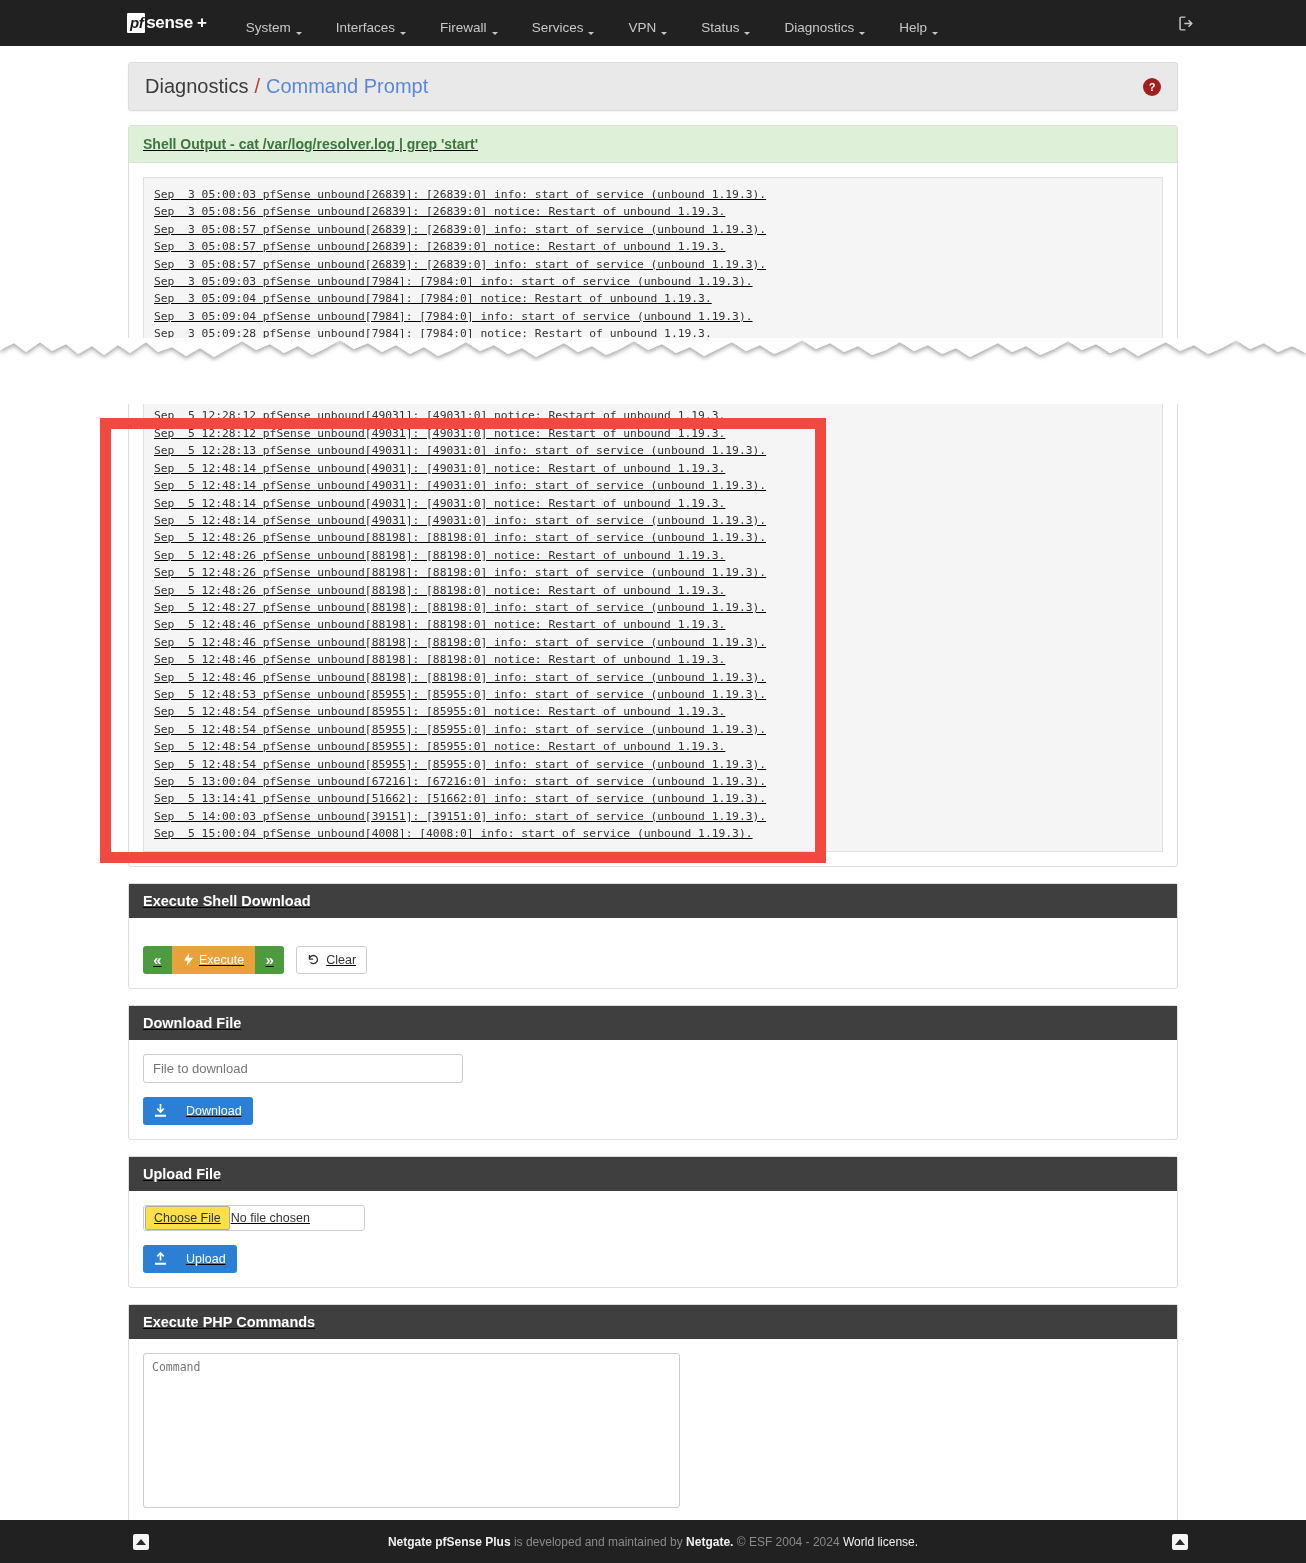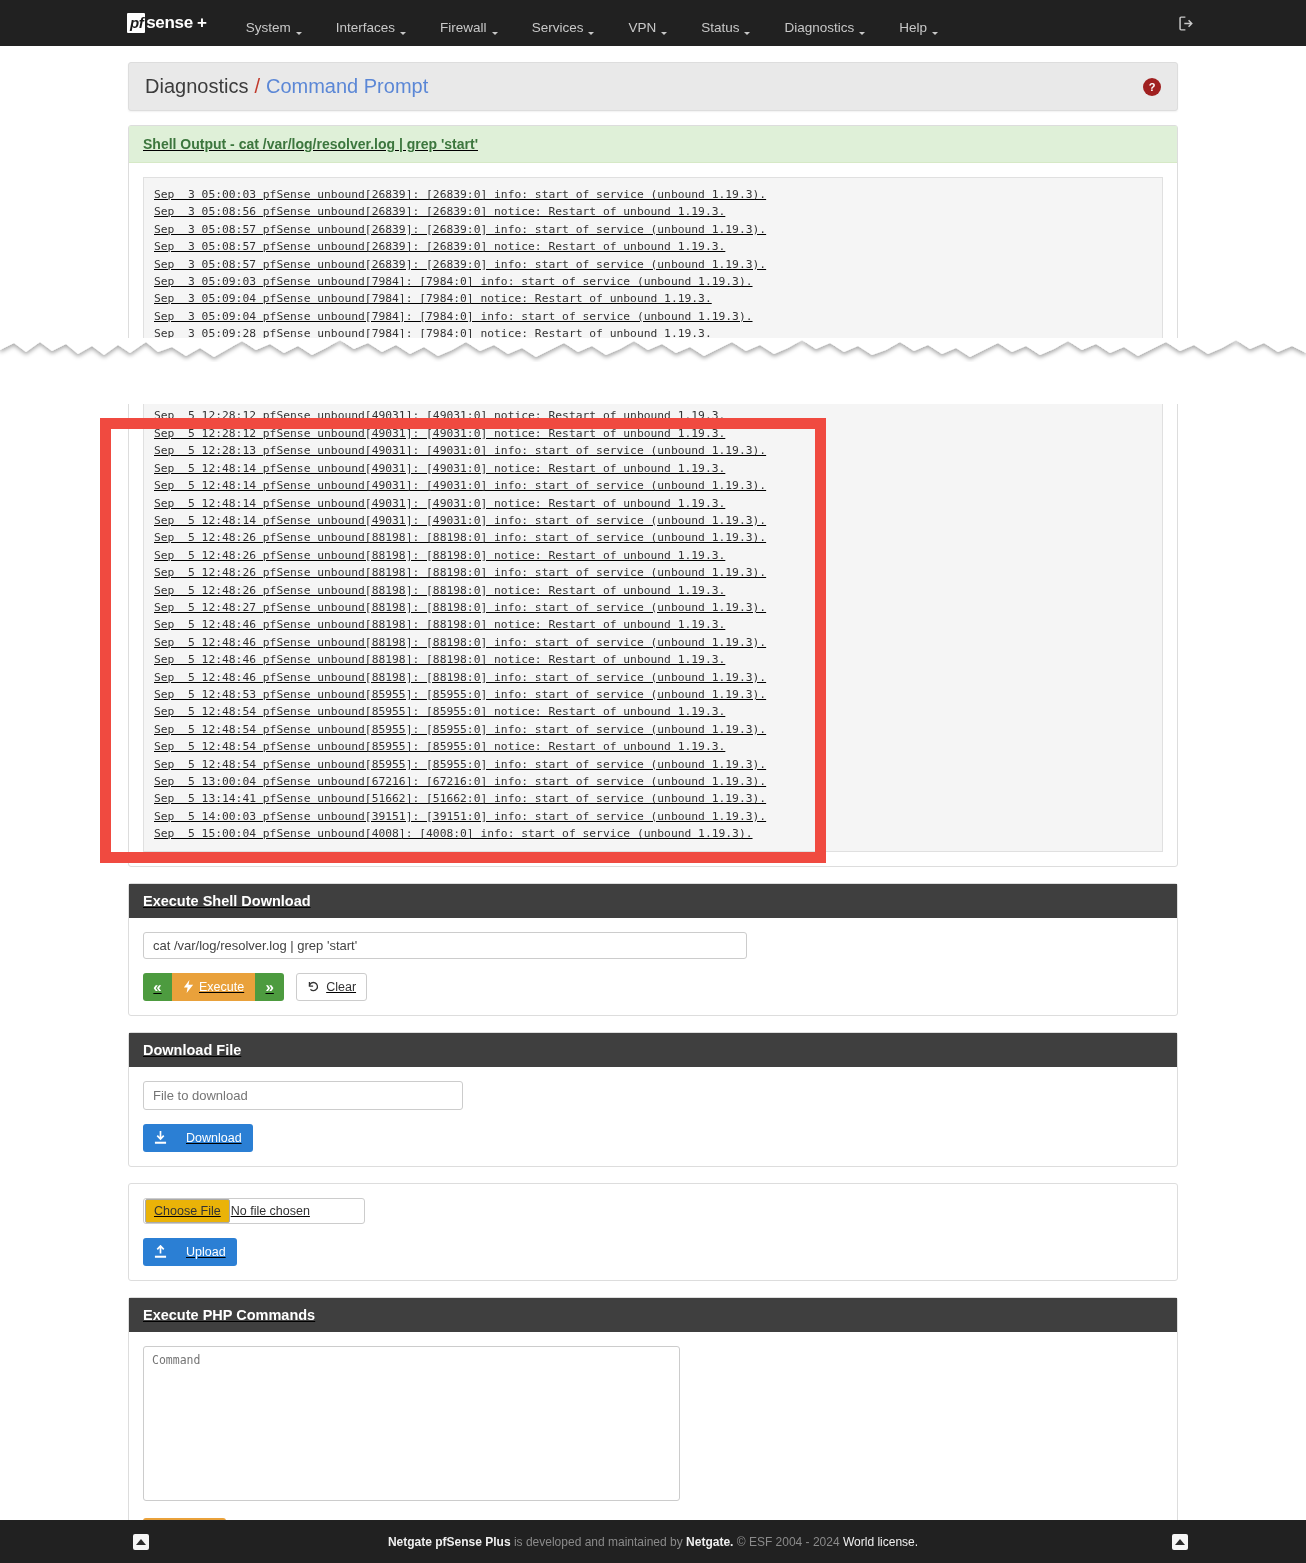--- a/index.html
+++ b/index.html
@@ -135,21 +135,21 @@
   .radius-l { border-radius:3px 0 0 3px; }
   .radius-0 { border-radius:0; }
   .radius-r { border-radius:0 3px 3px 0; }
 
   .file-input {
     border:1px solid #ccc; border-radius:3px; background:#fff;
     height:26px; display:flex; align-items:center; width:222px;
     font-size:12.5px; color:#333; overflow:hidden;
   }
   .choose-btn {
-    background:#eab308; border-right:1px solid #bbb;
+    background:#fde047; border-right:1px solid #bbb;
     padding: 0 8px; height:24px; display:flex; align-items:center;
     margin:1px; border:1px solid #aaa; border-radius:2px;
     font-size:12.5px; cursor:pointer;
   }
   .file-name { color:#333; }
 
   .php-area {
     width: 537px; height:155px;
     border:1px solid #ccc; border-radius:3px;
     font-family:"DejaVu Sans Mono", monospace;
@@ -258,21 +258,20 @@
   <div class="panel panel-success">
     <div class="panel-head">Shell Output - cat /var/log/resolver.log | grep 'start'</div>
     <div class="panel-body">
       <div class="shell-out" id="log-region"><div>Sep  3 05:00:03 pfSense unbound[26839]: [26839:0] info: start of service (unbound 1.19.3).</div><div>Sep  3 05:08:56 pfSense unbound[26839]: [26839:0] notice: Restart of unbound 1.19.3.</div><div>Sep  3 05:08:57 pfSense unbound[26839]: [26839:0] info: start of service (unbound 1.19.3).</div><div>Sep  3 05:08:57 pfSense unbound[26839]: [26839:0] notice: Restart of unbound 1.19.3.</div><div>Sep  3 05:08:57 pfSense unbound[26839]: [26839:0] info: start of service (unbound 1.19.3).</div><div>Sep  3 05:09:03 pfSense unbound[7984]: [7984:0] info: start of service (unbound 1.19.3).</div><div>Sep  3 05:09:04 pfSense unbound[7984]: [7984:0] notice: Restart of unbound 1.19.3.</div><div>Sep  3 05:09:04 pfSense unbound[7984]: [7984:0] info: start of service (unbound 1.19.3).</div><div>Sep  3 05:09:28 pfSense unbound[7984]: [7984:0] notice: Restart of unbound 1.19.3.</div><div>Sep  3 05:09:28 pfSense unbound[7984]: [7984:0] info: start of service (unbound 1.19.3).</div><div style="height: 30px;"></div><div>Sep  5 12:28:12 pfSense unbound[49031]: [49031:0] info: st</div><div>Sep  5 12:28:12 pfSense unbound[49031]: [49031:0] notice: Restart of unbound 1.19.3.</div><div>Sep  5 12:28:12 pfSense unbound[49031]: [49031:0] notice: Restart of unbound 1.19.3.</div><div>Sep  5 12:28:13 pfSense unbound[49031]: [49031:0] info: start of service (unbound 1.19.3).</div><div>Sep  5 12:48:14 pfSense unbound[49031]: [49031:0] notice: Restart of unbound 1.19.3.</div><div>Sep  5 12:48:14 pfSense unbound[49031]: [49031:0] info: start of service (unbound 1.19.3).</div><div>Sep  5 12:48:14 pfSense unbound[49031]: [49031:0] notice: Restart of unbound 1.19.3.</div><div>Sep  5 12:48:14 pfSense unbound[49031]: [49031:0] info: start of service (unbound 1.19.3).</div><div>Sep  5 12:48:26 pfSense unbound[88198]: [88198:0] info: start of service (unbound 1.19.3).</div><div>Sep  5 12:48:26 pfSense unbound[88198]: [88198:0] notice: Restart of unbound 1.19.3.</div><div>Sep  5 12:48:26 pfSense unbound[88198]: [88198:0] info: start of service (unbound 1.19.3).</div><div>Sep  5 12:48:26 pfSense unbound[88198]: [88198:0] notice: Restart of unbound 1.19.3.</div><div>Sep  5 12:48:27 pfSense unbound[88198]: [88198:0] info: start of service (unbound 1.19.3).</div><div>Sep  5 12:48:46 pfSense unbound[88198]: [88198:0] notice: Restart of unbound 1.19.3.</div><div>Sep  5 12:48:46 pfSense unbound[88198]: [88198:0] info: start of service (unbound 1.19.3).</div><div>Sep  5 12:48:46 pfSense unbound[88198]: [88198:0] notice: Restart of unbound 1.19.3.</div><div>Sep  5 12:48:46 pfSense unbound[88198]: [88198:0] info: start of service (unbound 1.19.3).</div><div>Sep  5 12:48:53 pfSense unbound[85955]: [85955:0] info: start of service (unbound 1.19.3).</div><div>Sep  5 12:48:54 pfSense unbound[85955]: [85955:0] notice: Restart of unbound 1.19.3.</div><div>Sep  5 12:48:54 pfSense unbound[85955]: [85955:0] info: start of service (unbound 1.19.3).</div><div>Sep  5 12:48:54 pfSense unbound[85955]: [85955:0] notice: Restart of unbound 1.19.3.</div><div>Sep  5 12:48:54 pfSense unbound[85955]: [85955:0] info: start of service (unbound 1.19.3).</div><div>Sep  5 13:00:04 pfSense unbound[67216]: [67216:0] info: start of service (unbound 1.19.3).</div><div>Sep  5 13:14:41 pfSense unbound[51662]: [51662:0] info: start of service (unbound 1.19.3).</div><div>Sep  5 14:00:03 pfSense unbound[39151]: [39151:0] info: start of service (unbound 1.19.3).</div><div>Sep  5 15:00:04 pfSense unbound[4008]: [4008:0] info: start of service (unbound 1.19.3).</div></div>
     </div>
   </div>
 
   <div class="panel panel-dark" style="margin-top:16px;">
     <div class="panel-head">Execute Shell Download</div>
     <div class="panel-body">
-      <input class="txt-input" style="width: 604px;" value="cat /var/log/resolver.log | grep 'start'">
       <div class="btn-row">
         <button class="btn btn-green radius-l">«</button>
         <button class="btn btn-orange radius-0">
           <svg width="11" height="13" viewBox="0 0 10 14">
                 <path d="M6 0 L0 8 H4 L3 14 L10 5 H5 Z" fill="#fff"></path>
               </svg>
           <span>Execute</span>
         </button>
         <button class="btn btn-green radius-r">»</button>
         <button class="btn btn-white">
@@ -296,20 +295,21 @@
             <path d="M7 0 V8 M3.5 5 L7 8.6 L10.5 5" fill="none" stroke="#fff" stroke-width="1.8"></path>
             <rect x="1" y="11.5" width="12" height="2.2" fill="#fff"></rect>
           </svg>
           <span>Download</span>
         </button>
       </div>
     </div>
   </div>
 
   <div class="panel panel-dark" style="margin-top:16px;">
+    <div class="panel-head">Upload File</div>
     <div class="panel-body">
       <div class="file-input">
         <span class="choose-btn">Choose File</span>
         <span class="file-name">No file chosen</span>
       </div>
       <div class="btn-row">
         <button class="btn btn-blue">
           <svg width="13" height="14" viewBox="0 0 14 15">
             <path d="M7 9 V1 M3.5 4.6 L7 1 L10.5 4.6" fill="none" stroke="#fff" stroke-width="1.8"></path>
             <rect x="1" y="11.5" width="12" height="2.2" fill="#fff"></rect>

